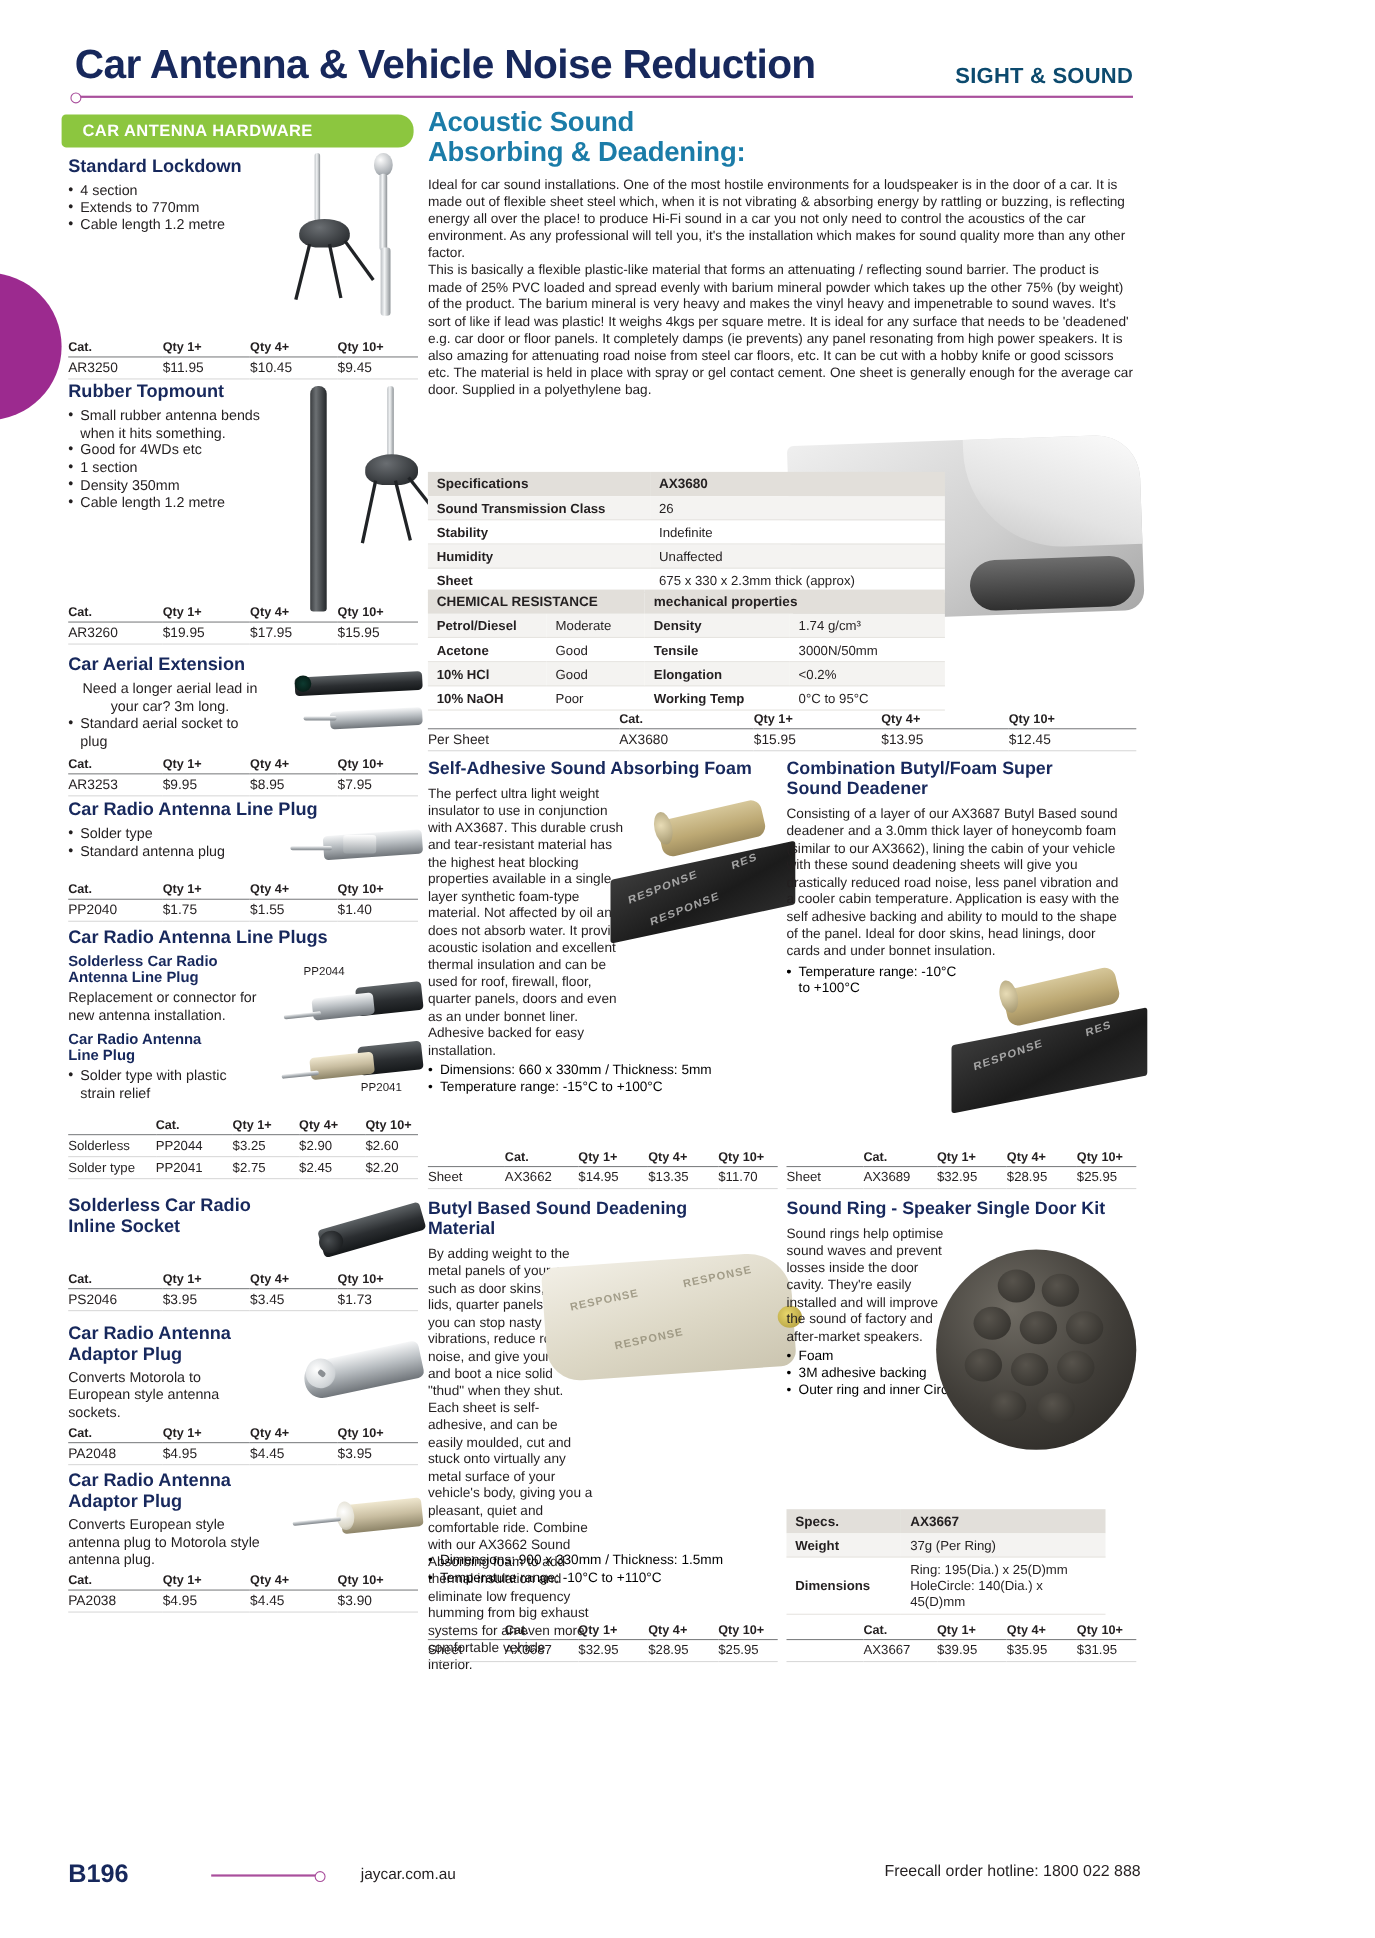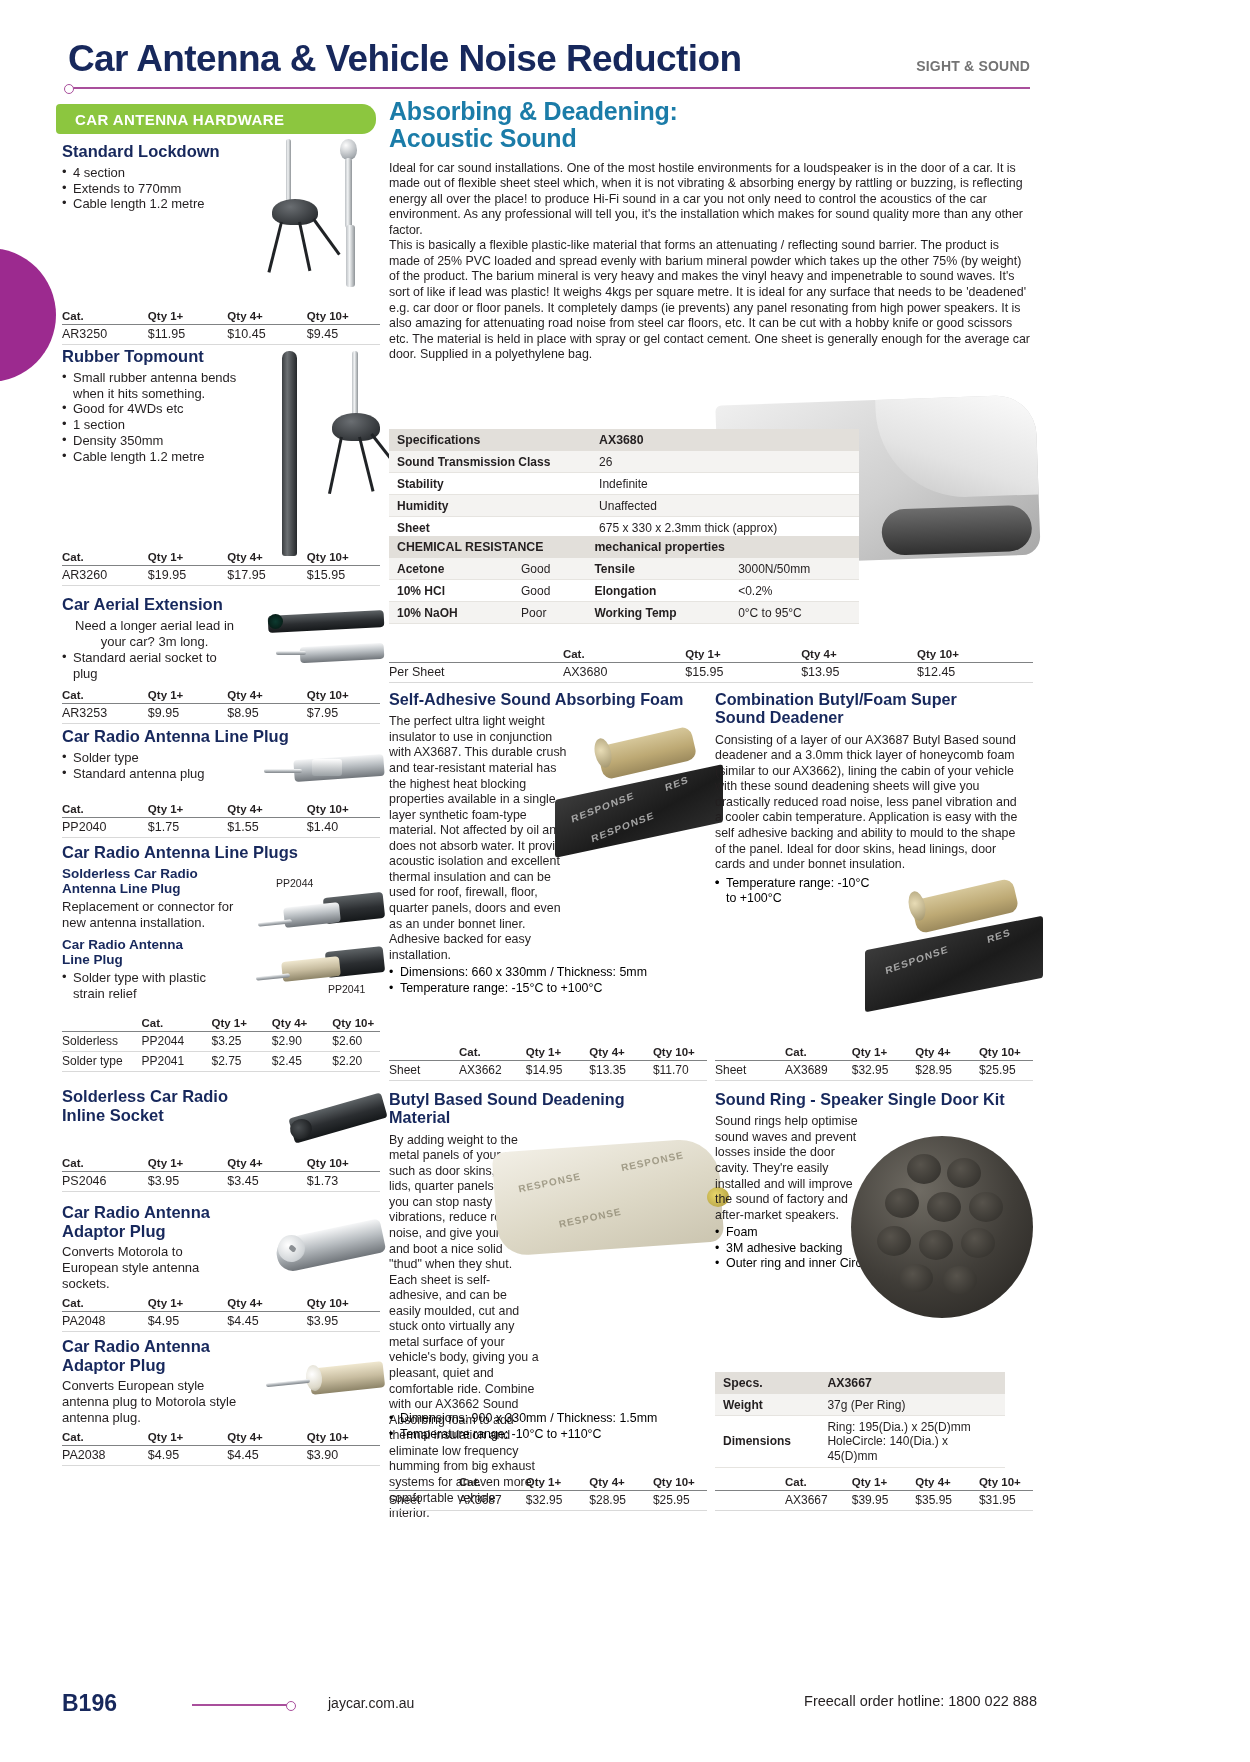--- a/index.html
+++ b/index.html
@@ -22,21 +22,21 @@
   }
 
   
   .header { position: absolute; left: 68px; top: 38px; width: 962px; }
   .page-title {
     font-size: 37px; font-weight: bold; color: #17285c;
     letter-spacing: -0.6px; display: inline-block;
   }
   .section-tag {
     position: absolute; right: 0px; top: 20px;
-    font-size: 14px; font-weight: bold; color: #737373;
+    font-size: 20px; font-weight: bold; color: #0c4a6e;
     letter-spacing: 0.2px;
   }
   .hrule {
     position: absolute; left: 68px; top: 87px; width: 962px; height: 2px;
     background: #a94f9c;
   }
   .hrule::before {
     content: ""; position: absolute; left: -4px; top: -3px;
     width: 8px; height: 8px; border: 1.4px solid #a94f9c;
     border-radius: 50%; background: #fff;
@@ -496,22 +496,22 @@
           <td>$4.45</td>
           <td>$3.90</td>
         </tr>
           </tbody>
       </table>
     </div>
   </div>
 
   <div class="right-col">
     <div class="big-head">
+      <div>Acoustic Sound</div>
       <div>Absorbing &amp; Deadening:</div>
-      <div>Acoustic Sound</div>
     </div>
     <div class="body-txt">Ideal for car sound installations. One of the most hostile environments for a loudspeaker is in the door of a car. It is made out of flexible sheet steel which, when it is not vibrating &amp; absorbing energy by rattling or buzzing, is reflecting energy all over the place! to produce Hi-Fi sound in a car you not only need to control the acoustics of the car environment. As any professional will tell you, it's the installation which makes for sound quality more than any other factor.</div>
     <div class="body-txt">This is basically a flexible plastic-like material that forms an attenuating / reflecting sound barrier. The product is made of 25% PVC loaded and spread evenly with barium mineral powder which takes up the other 75% (by weight) of the product. The barium mineral is very heavy and makes the vinyl heavy and impenetrable to sound waves. It's sort of like if lead was plastic! It weighs 4kgs per square metre. It is ideal for any surface that needs to be 'deadened' e.g. car door or floor panels. It completely damps (ie prevents) any panel resonating from high power speakers. It is also amazing for attenuating road noise from steel car floors, etc. It can be cut with a hobby knife or good scissors etc. The material is held in place with spray or gel contact cement. One sheet is generally enough for the average car door. Supplied in a polyethylene bag.</div>
   </div>
 
   <div class="ph grey-sheet" style="left:718px;top:400px;width:320px;height:160px;border-radius:6px 40px 18px 10px;transform:rotate(-2deg);">
     <div style="position:absolute;right:0;top:0;width:160px;height:100px;background:linear-gradient(200deg,#fbfbfb,#e3e3e3 60%,#c6c6c6);border-radius:0 40px 0 90px;"></div>
     <div style="position:absolute;right:8px;bottom:4px;width:150px;height:46px;background:linear-gradient(180deg,#6d6d6d,#2f2f2f);border-radius:24px;"></div>
   </div>
 
@@ -543,20 +543,26 @@
   </table>
 
   <table class="spec" style="position:absolute;left:389px;top:536px;width:470px;">
     <thead>
         <tr>
       <th colspan="2" style="width:42%">CHEMICAL RESISTANCE</th>
       <th colspan="2">mechanical properties</th>
     </tr>
       </thead>
     <tbody>
+      <tr>
+        <td class="lbl" style="width:23%">Petrol/Diesel</td>
+        <td style="width:19%">Moderate</td>
+        <td class="lbl" style="width:28%">Density</td>
+        <td>1.74 g/cm³</td>
+      </tr>
       <tr>
         <td class="lbl">Acetone</td>
         <td>Good</td>
         <td class="lbl">Tensile</td>
         <td>3000N/50mm</td>
       </tr>
       <tr>
         <td class="lbl">10% HCl</td>
         <td>Good</td>
         <td class="lbl">Elongation</td>

